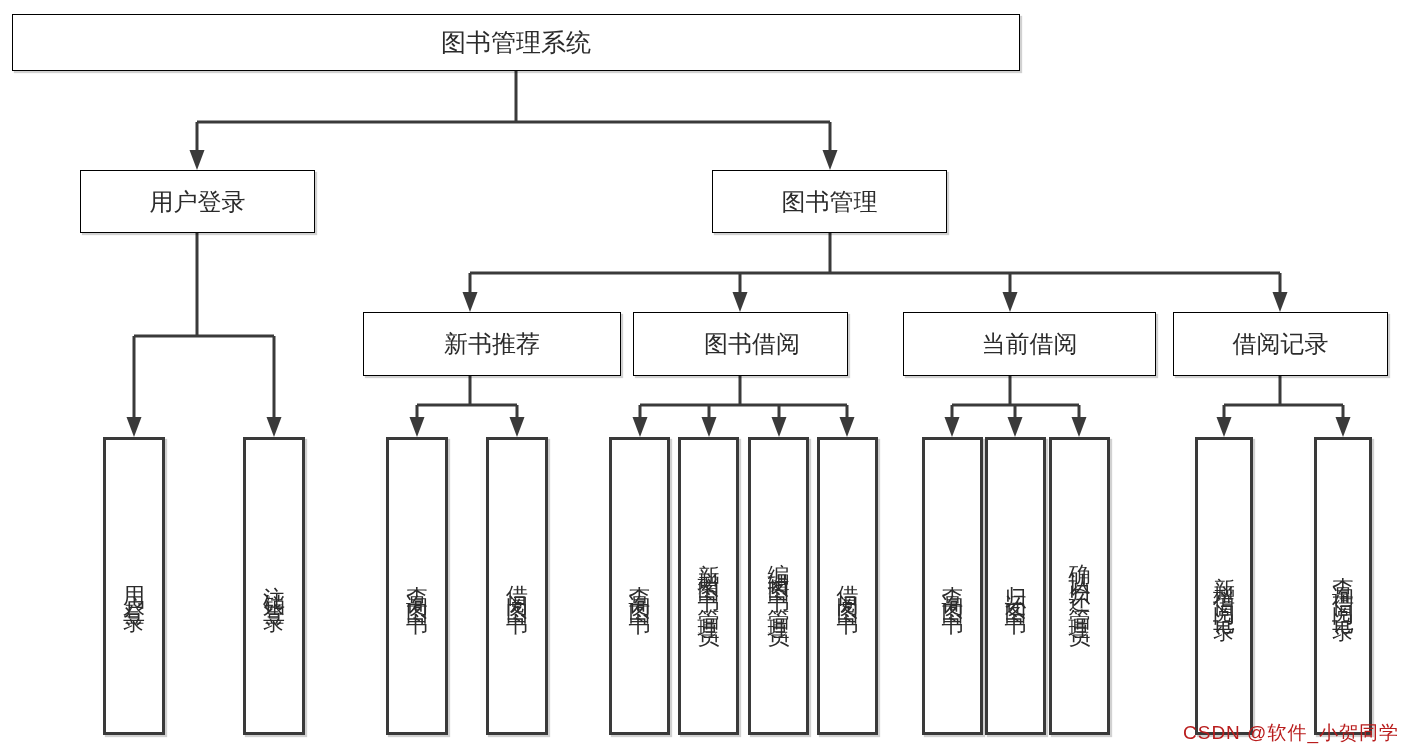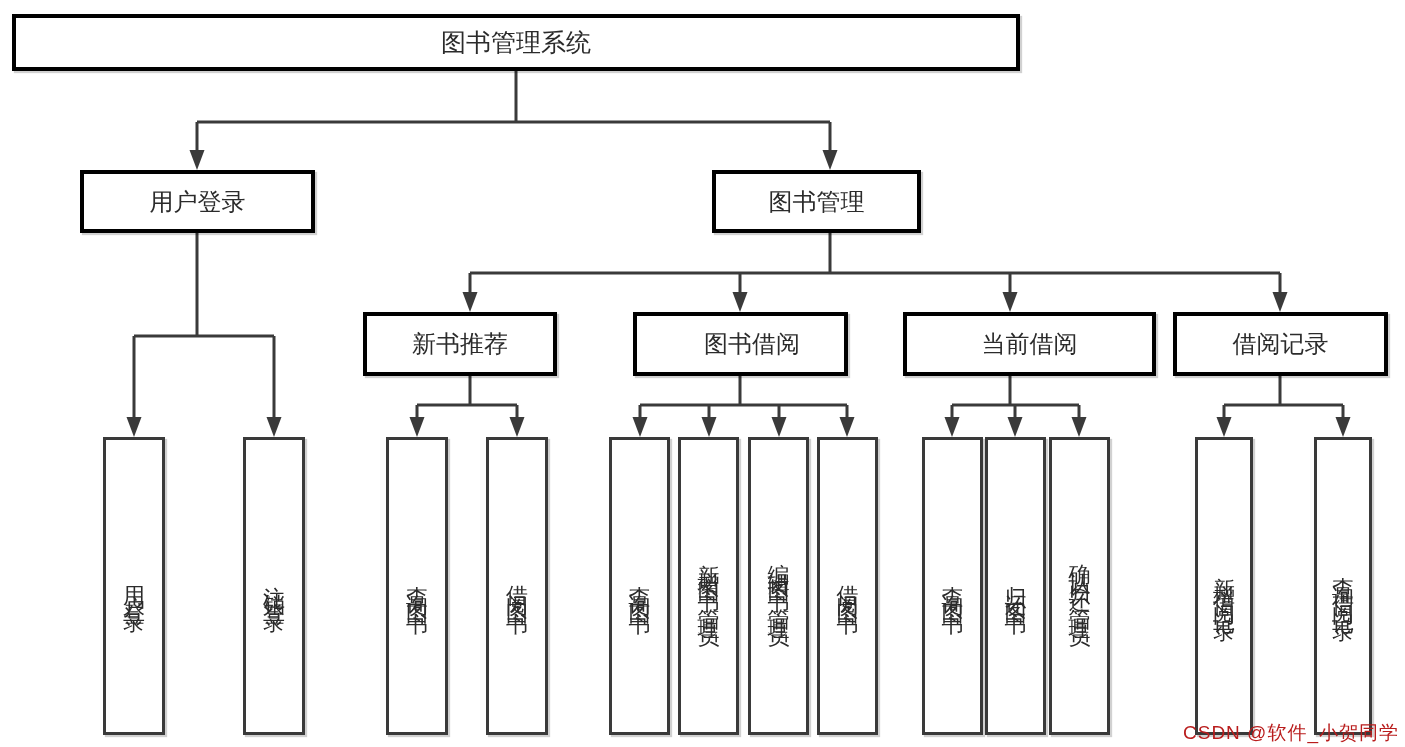--- a/index.html
+++ b/index.html
@@ -7,21 +7,21 @@
   .canvas{
     position:relative;
     width:1405px;height:747px;
     background:#ffffff;
     overflow:hidden;
   }
   svg.connectors{position:absolute;left:0;top:0;z-index:1;}
   .box{
     position:absolute;
     box-sizing:border-box;
-    border:4px solid #000000;
+    border:1px solid #000000;
     background:#ffffff;
     display:flex;align-items:center;justify-content:center;
     color:#2b2b2b;
     box-shadow:2px 2px 1px rgba(0,0,0,0.18);
     z-index:2;
   }
   .box.root{left:12px;top:14px;width:1008px;height:57px;font-size:25px;}
   .box.lvl{font-size:24px;}
   .leaf{
     position:absolute;top:437px;height:298px;
@@ -96,25 +96,25 @@
     </g>
   </svg>
 
   <div class="box root">
     <span>图书管理系统</span>
   </div>
 
   <div class="box lvl" style="left:80px;top:170px;width:235px;height:63px;">
     <span>用户登录</span>
   </div>
-  <div class="box lvl" style="left:712px;top:170px;width:209px;height:63px;text-align:center;">
+  <div class="box lvl" style="left:712px;top:170px;width:235px;height:63px;text-align:center;">
     <span>图书管理</span>
   </div>
 
-  <div class="box lvl" style="left:363px;top:312px;width:194px;height:64px;">
+  <div class="box lvl" style="left:363px;top:312px;width:258px;height:64px;">
     <span>新书推荐</span>
   </div>
   <div class="box lvl" style="left:633px;top:312px;width:215px;height:64px;padding-left:23px;">
     <span>图书借阅</span>
   </div>
   <div class="box lvl" style="left:903px;top:312px;width:253px;height:64px;">
     <span>当前借阅</span>
   </div>
   <div class="box lvl" style="left:1173px;top:312px;width:215px;height:64px;">
     <span>借阅记录</span>

